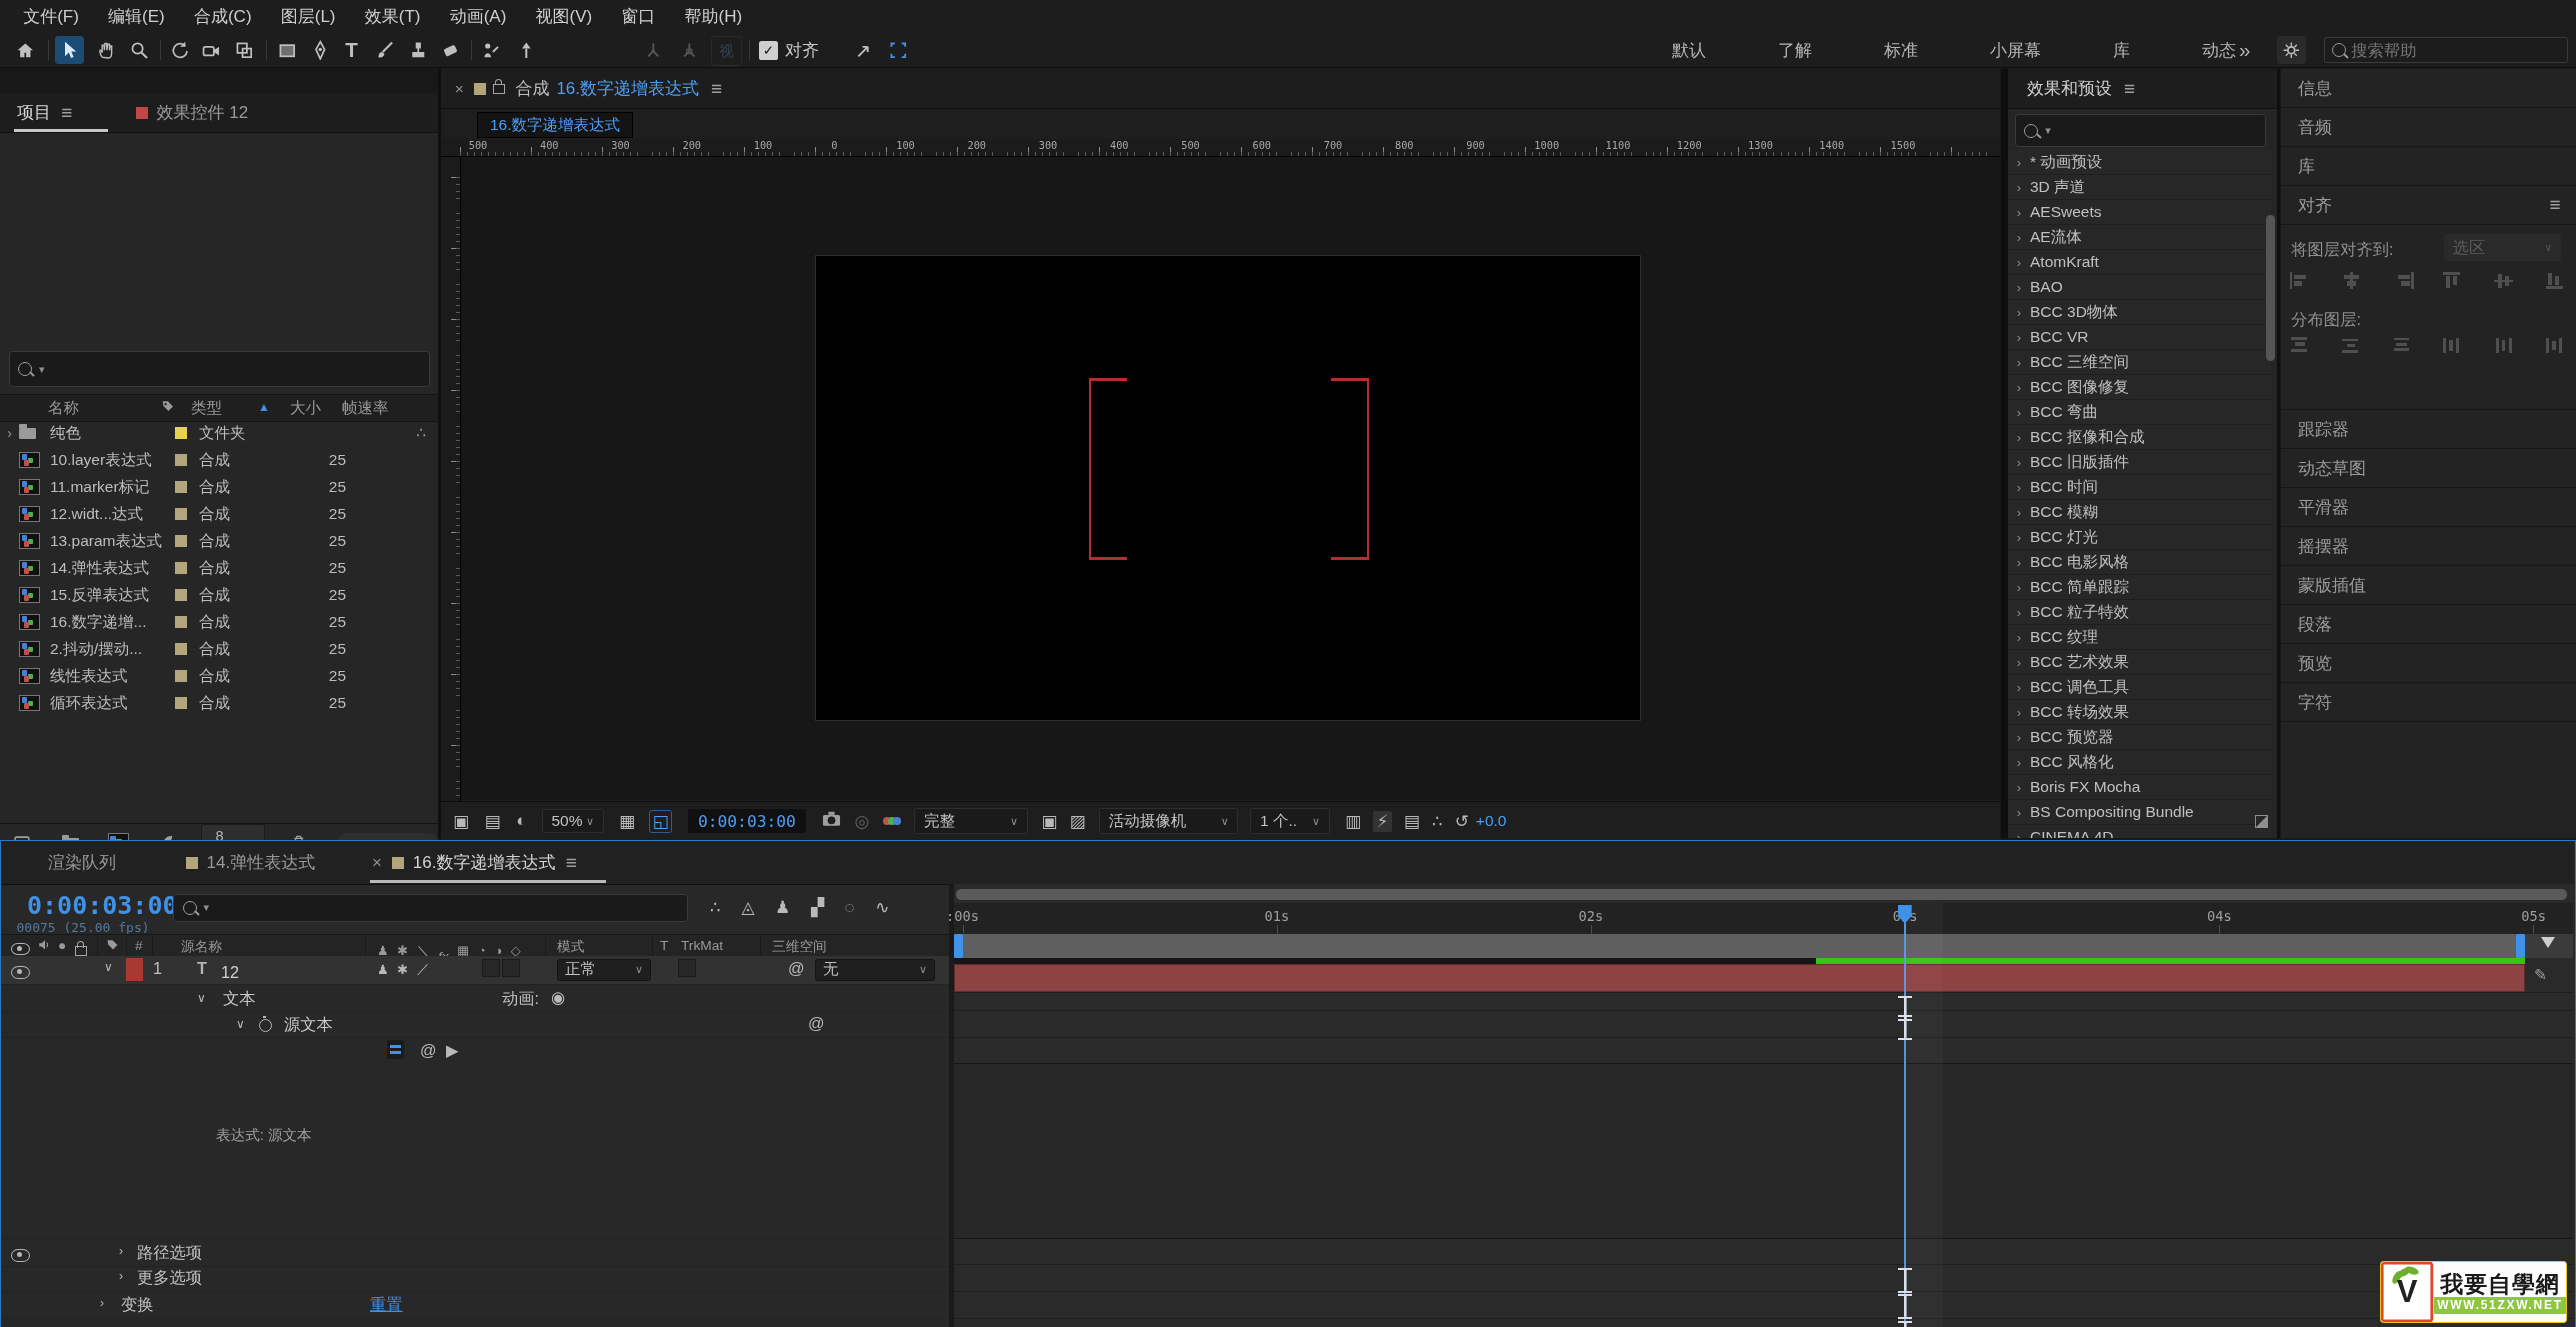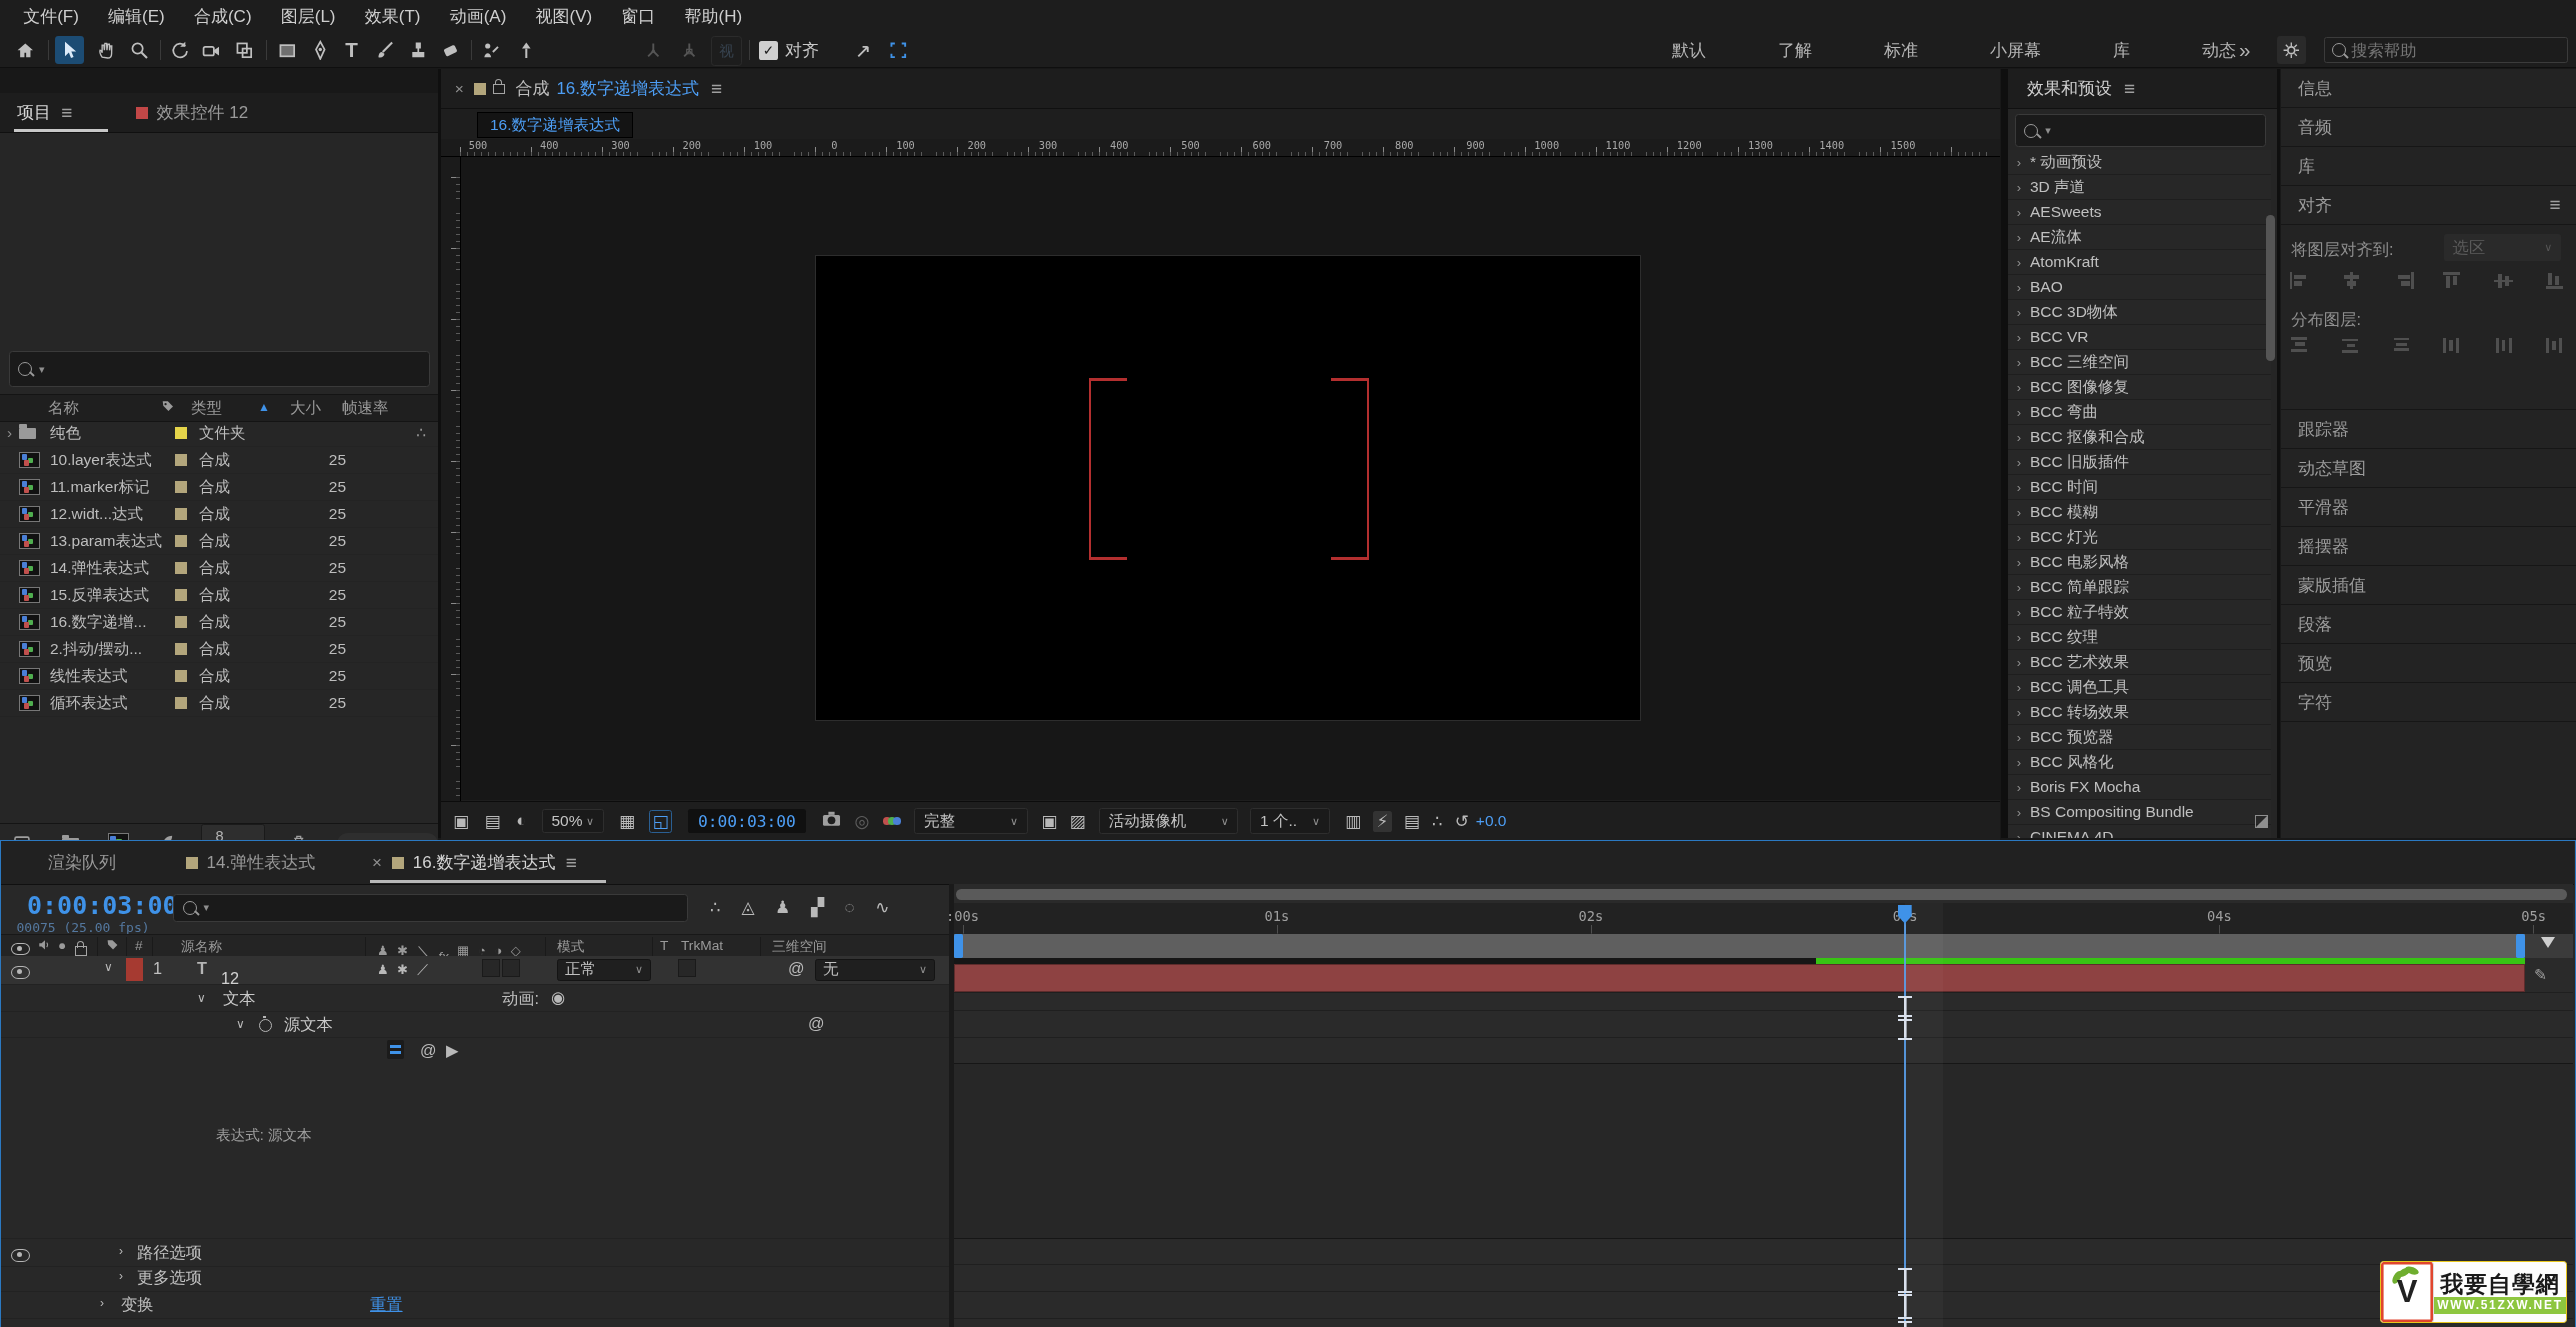--- a/index.html
+++ b/index.html
@@ -965,21 +965,21 @@
       <div class="tsep" style="left:759px;top:1.7px;height:19px;"></div>
       <span class="abs thdr" style="left:771px;top:2.6px;">三维空间</span>
     </div>
 
     <div class="abs" style="left:0;top:115px;width:948px;height:27.5px;background:#323232;border-bottom:0.9px solid #222;">
       <span class="abs" style="left:10.3px;top:7.7px;"><span class="eye"></span></span>
       <span class="abs glyph" style="left:103px;top:4.3px;font-size:12px;">∨</span>
       <span class="abs" style="left:125px;top:1.7px;width:17px;height:23px;background:#a63a31;"></span>
       <span class="abs" style="left:152px;top:3.4px;color:#c0c0c0;">1</span>
       <span class="abs" style="left:196px;top:3.4px;color:#b5b5b5;font-weight:bold;">T</span>
-      <span class="abs" style="left:220px;top:13px;color:#d0d0d0;">12</span>
+      <span class="abs" style="left:220px;top:7px;color:#d0d0d0;">12</span>
       <span class="abs row glyph" style="left:376px;top:4.3px;gap:8.6px;font-size:13px;">
           <span>♟</span>
           <span>✱</span>
           <span>／</span>
         </span>
       <span class="abs" style="left:481px;top:3.4px;width:15.5px;height:15.5px;background:#272727;border:0.9px solid #1a1a1a;"></span>
       <span class="abs" style="left:501px;top:3.4px;width:15.5px;height:15.5px;background:#272727;border:0.9px solid #1a1a1a;"></span>
       <div class="ddbox" style="left:556px;top:2.6px;width:94px;">
         <span>正常</span>
           <span class="caret">∨</span>

